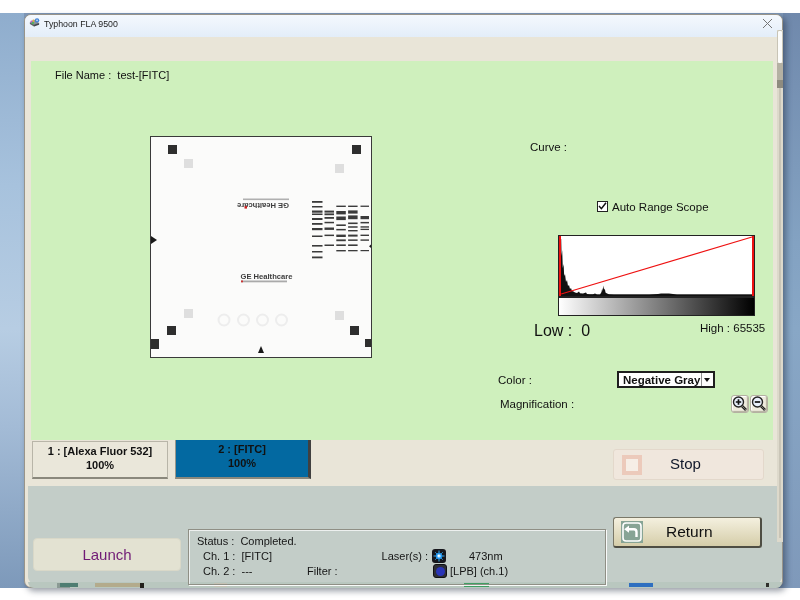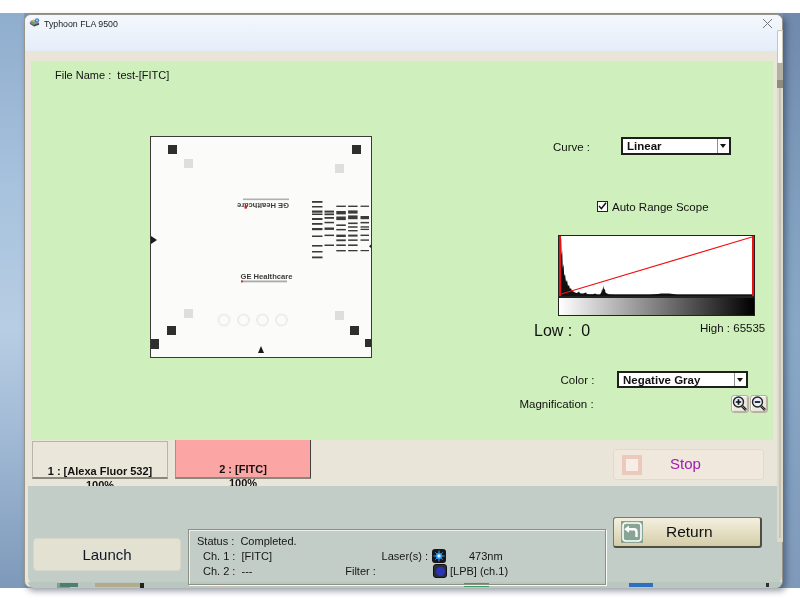--- a/index.html
+++ b/index.html
@@ -12,78 +12,78 @@
   #desktop { left:0; top:13px; width:800px; height:575px; background:#7e97b7; }
   #deskL { left:0; top:13px; width:24px; height:575px;
     background:linear-gradient(#8fadcd, #a7c2dd 30%, #b7cde3 55%, #a3bbd6 72%, #7d99ba 100%); }
   #deskR { left:783px; top:13px; width:17px; height:575px;
     background:linear-gradient(#7089ac, #83a2c2 40%, #88a7c6 55%, #7f99ba 100%); }
 
   #win { left:24px; top:14px; width:759px; height:574px; background:#e9e5d8;
     border-radius:7px; border:1px solid #98948a;
     box-shadow:3px 3px 6px rgba(25,35,55,0.45); }
 
-  #titlebar { left:25px; top:15px; width:757px; height:36px;
+  #titlebar { left:25px; top:15px; width:757px; height:22px;
     background:linear-gradient(#f4f8fd, #e3edf9);
     border-radius:6px 6px 0 0; }
   #appicon { left:4px; top:3px; }
   #titletext { position:absolute; left:19px; top:4px; font-size:8.8px; color:#1b1b1b; }
   #closex { left:737px; top:3px; }
 
   #progbar { left:28px; top:41px; width:362px; height:17px;
     background:linear-gradient(to right, #5f655a, #a9ada0);
     color:#ffffff; font-size:13px; line-height:16px; padding-left:7px;
     text-shadow:0 1px 1px rgba(0,0,0,0.25); }
 
   #green { left:31px; top:61px; width:742px; height:379px; background:#cff0bd; }
 
   #preview { left:150px; top:136px; width:222px; height:222px;
     background:#fbfbfa; border:1px solid #3a3a3a; }
 
-  .lbl { font-size:11.5px; color:#111; text-align:center; }
+  .lbl { font-size:11.5px; color:#111; text-align:left; }
   .combo { background:#fff; border:2px solid #1e1e1e; }
   .cotext { position:absolute; left:4px; top:0px; font-size:11.5px; font-weight:bold; color:#111; line-height:14px; }
   .coarrow { position:absolute; right:0; top:0; bottom:0; width:12px; border-left:1px solid #909090;
     background:#fdfdfd; }
   .coarrow:after { content:""; position:absolute; left:2px; top:5px;
     border-left:3.5px solid transparent; border-right:3.5px solid transparent; border-top:4.5px solid #111; }
 
   #check { left:597px; top:201px; width:11px; height:11px; background:#fff; border:1px solid #222; }
   #check svg { position:absolute; left:0px; top:0px; display:block; }
 
   #histo { left:558px; top:235px; width:197px; height:62px; background:#fff; border:1px solid #222; }
   #gradbar { left:558px; top:297px; width:197px; height:19px; border:1px solid #222;
     background:linear-gradient(to right, #ffffff, #000000); }
 
   .zbtn { width:18px; height:18px; background:#eeebdd; border:1px solid #b4b1a2;
     border-radius:3px; box-shadow:inset -1px -1px 1px rgba(120,115,95,.5), inset 1px 1px 1px #fff; }
 
-  .tab { text-align:center; font-weight:bold; font-size:11px; color:#111; padding-top:22px; }
+  .tab { text-align:center; font-weight:bold; font-size:11px; color:#111; padding-top:2px; }
   .tab div { line-height:14px; }
   #tab1 { background:#eae7da; border:1px solid #b8b5a8; border-bottom:2px solid #8a887c; }
-  #tab2 { background:#fca5a5; border-left:1px solid #9a978a; border-right:1px solid #404040; border-bottom:2px solid #8a887c; }
+  #tab2 { background:#0369a1; border-left:1px solid #9a978a; border-right:3px solid #404040; border-bottom:2px solid #8a887c; }
 
   #stopbtn { left:613px; top:449px; width:151px; height:31px; background:#f0e7dd;
     border:1px solid #e3d8cb; border-radius:3px; }
   #stopicon { position:absolute; left:8px; top:5px; width:20px; height:20px;
     border:4px solid #eccabb; background:#f6eee6; }
-  #stopbtn span { position:absolute; left:56px; top:5px; font-size:15px; color:#a21caf; }
+  #stopbtn span { position:absolute; left:56px; top:5px; font-size:15px; color:#0f172a; }
 
   #graypanel { left:28px; top:486px; width:754px; height:97px; background:#c3cdc8;
     border-radius:0 0 6px 6px; }
   #bottomstrip { left:28px; top:582px; width:754px; height:6px; background:#b9c7bf;
     border-radius:0 0 6px 6px; }
 
   #saveas { left:33px; top:502px; width:145px; height:31px;
     background:linear-gradient(#f9f6ea, #d8d1b2); border:1px solid #7a7868;
     border-bottom:2px solid #55544a; border-right:1.5px solid #55544a; border-radius:3px;
     font-size:15px; color:#101010; text-align:center; line-height:28px; }
   #launch { left:33px; top:538px; width:148px; height:33px; background:#e3e2d2;
     border:1px solid #d9d8c8; border-radius:4px;
-    font-size:15px; color:#0f172a; text-align:center; line-height:31px; }
+    font-size:15px; color:#701a75; text-align:center; line-height:31px; }
 
   .etched { border:1px solid #8f8f85; box-shadow:1px 1px 0 rgba(255,255,255,.9), inset 1px 1px 0 rgba(255,255,255,.7);
     font-size:11px; color:#151515; }
   #statusbox { left:188px; top:492px; width:418px; height:56px;margin-top:37px; }
   #formatbox { left:188px; top:553px; width:418px; height:25px; }
   #laserico { left:243px; top:19px; width:14px; height:14px; }
   #filterico { left:244px; top:34px; width:14px; height:14px; border-radius:3px; background:#2e2f36;
     border:1px solid #101014; }
   #filterico:after { content:""; position:absolute; left:1.5px; top:1.5px; width:9px; height:9px;
     border-radius:50%; background:#2a35b8; }
@@ -196,24 +196,20 @@
         <rect x="209.5" y="84.9" width="8.5" height="1.5" fill="#3b3b3b"></rect>
         <rect x="209.5" y="89.25" width="8.5" height="1.4" fill="#3b3b3b"></rect>
         <rect x="209.5" y="91.75" width="8.5" height="1.3" fill="#3b3b3b"></rect>
         <rect x="209.5" y="97.6" width="8.5" height="1.4" fill="#3b3b3b"></rect>
         <rect x="209.5" y="102.4" width="8.5" height="1.4" fill="#3b3b3b"></rect>
         <rect x="209.5" y="113" width="8.5" height="1.2" fill="#3b3b3b"></rect>
       </svg>
     </div>
 
   <div class="abs b lbl" style="left:530px; width:83px; top:141px;">Curve :</div>
-  <div class="abs combo" style="left:621px; top:137px; width:110px; height:18px;">
-    <span class="cotext">Linear</span>
-      <span class="coarrow"></span>
-  </div>
 
   <div class="abs" id="check">
       <svg width="9" height="9" viewBox="0 0 9 9">
         <path d="M1 4 L3.4 6.7 L8 0.8" stroke="#111" stroke-width="1.5" fill="none"></path>
       </svg>
     </div>
   <div class="abs b" style="left:612px; top:201px; font-size:11.5px; color:#111;">Auto Range Scope</div>
 
   <div class="abs" id="histo">
       <svg width="195" height="60" viewBox="0 0 195 60" style="position:absolute;left:0;top:0;">
@@ -221,22 +217,22 @@
 <rect x="0" y="58.6" width="195" height="1.4" fill="#111111"></rect>
 <line x1="2.2" y1="58" x2="193" y2="1" stroke="#ee1111" stroke-width="1.2"></line>
 <rect x="0" y="0" width="2" height="60" fill="#ee1111"></rect>
 <rect x="193" y="0" width="2" height="60" fill="#ee1111"></rect>
 </svg>
     </div>
   <div class="abs" id="gradbar"></div>
   <div class="abs b" style="left:534px; top:322px; font-size:16px; color:#111;">Low :&nbsp; 0</div>
   <div class="abs b" style="left:700px; top:322px; font-size:11.5px; color:#111;">High : 65535</div>
 
-  <div class="abs b lbl" style="left:536px; width:83px; top:374px;">Color :</div>
-  <div class="abs combo" style="left:617px; top:371px; width:131px; height:17px;">
+  <div class="abs b lbl" style="left:498px; width:83px; top:374px;">Color :</div>
+  <div class="abs combo" style="left:617px; top:371px; width:98px; height:17px;">
     <span class="cotext">Negative Gray</span>
       <span class="coarrow"></span>
   </div>
   <div class="abs b lbl" style="left:500px; width:113px; top:398px;">Magnification :</div>
   <div class="abs zbtn" style="left:731px; top:395px;">
       <svg width="18" height="18" viewBox="0 0 18 18" style="position:absolute;left:-1px;top:-1px;">
 <circle cx="7.5" cy="7" r="5" fill="#e8f0fb" stroke="#222" stroke-width="1.4"></circle>
 <path d="M11 11 L15 15" stroke="#222" stroke-width="2.6"></path>
 <path d="M11.5 11.5 L14.5 14.5" stroke="#cfc9b4" stroke-width="1" stroke-dasharray="1.5 1.5"></path>
 <path d="M4.8 7 L10.2 7 M7.5 4.3 L7.5 9.7" stroke="#111" stroke-width="1.7"></path>
@@ -277,21 +273,21 @@
 <div class="abs" style="left:738px;top:1px;width:3px;height:4px;background:#30302c;"></div>
     </div>
 
   <div class="abs" id="launch">Launch</div>
 
   <div class="abs etched" id="statusbox">
     <div class="abs b" style="left:8px; top:5px;">Status :&nbsp; Completed.</div>
     <div class="abs b" style="left:14px; top:20px;text-align:right;">Ch. 1 :&nbsp; [FITC]</div>
     <div class="abs b" style="left:14px; top:35px;">Ch. 2 :&nbsp; ---</div>
     <div class="abs b" style="left:120px; width:119px; top:20px; text-align:right;">Laser(s) :</div>
-    <div class="abs b" style="left:112px; width:119px; top:35px; text-align:center;">Filter :</div>
+    <div class="abs b" style="left:118px; width:119px; top:35px; text-align:left;">Filter :</div>
     <div class="abs" id="laserico">
         <svg width="14" height="14" viewBox="0 0 14 14" style="display:block">
 <rect x="0" y="0" width="14" height="14" rx="3" fill="#16161c"></rect>
 <g stroke="#35a8f0" stroke-width="1">
 <path d="M7 1.5 L7 12.5 M1.5 7 L12.5 7"></path>
 <path d="M3.2 3.2 L10.8 10.8 M10.8 3.2 L3.2 10.8" stroke-width="0.8"></path>
 </g>
 <circle cx="7" cy="7" r="3.2" fill="#2196f0"></circle>
 <circle cx="7" cy="7" r="1.8" fill="#aadcff"></circle>
 <circle cx="6.8" cy="6.8" r="1" fill="#ffffff"></circle>

